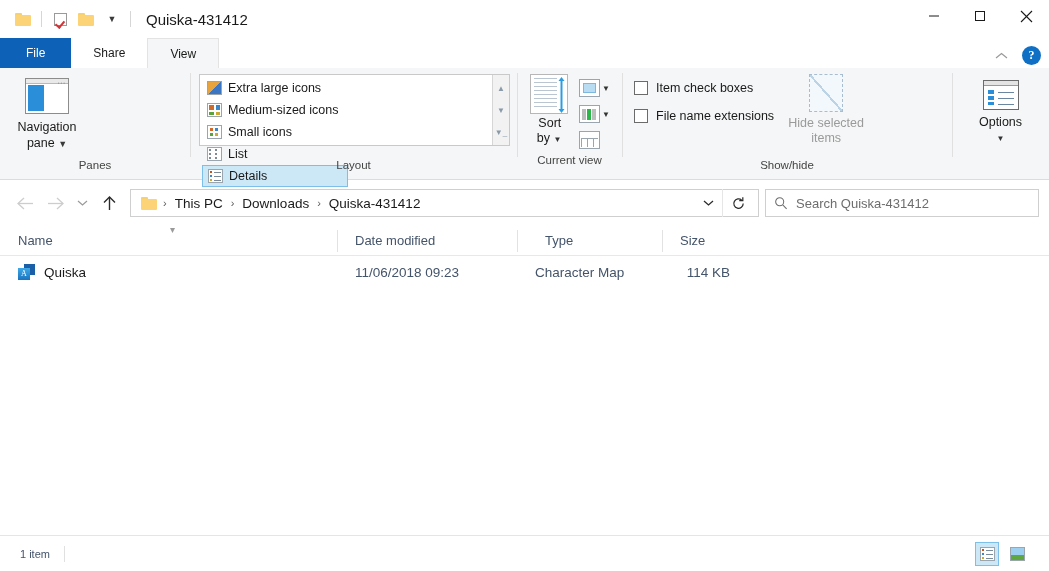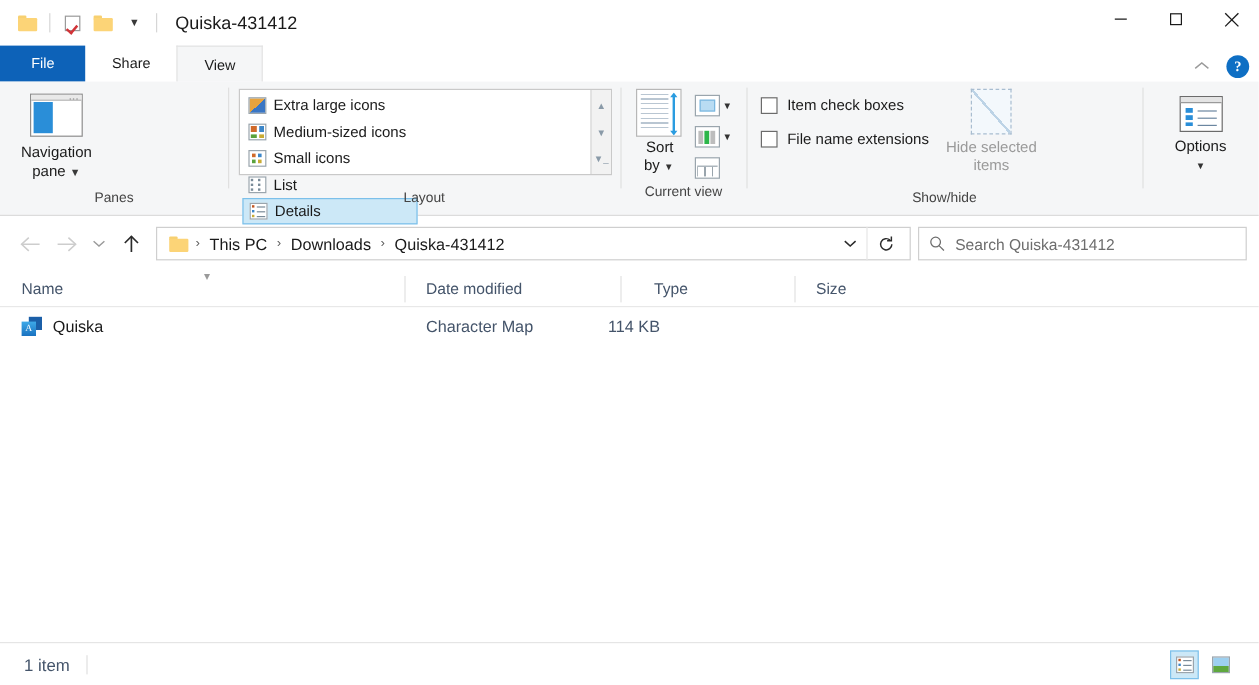--- a/index.html
+++ b/index.html
@@ -244,21 +244,21 @@
   .charmap-ico .bk{ position:absolute; right:0; top:0; width:11px; height:11px; background:#1b5fa8; }
   .charmap-ico .fr{ position:absolute; left:0; bottom:0; width:12px; height:12px;
       background: linear-gradient(#3ea9e8, #1a72c0); }
   .charmap-ico .gl{ position:absolute; left:3px; bottom:2px; font-size:8px; color:#fff; font-family:"Liberation Serif", serif; line-height:9px; }
 
   
   .statusbar{
     height:36px; border-top:1px solid #e5e5e5; display:flex; align-items:center;
     padding:0 8px; background:#fff; flex:none; position:relative;
   }
-  .status-text{ font-size:14px; color:#44546a; padding-left:12px; }
+  .status-text{ font-size:11px; color:#44546a; padding-left:12px; }
   .status-sep{ width:1px; height:16px; background:#e0e0e0; margin-left:14px; }
   .view-toggles{ margin-left:auto; display:flex; gap:6px; align-items:center; padding-right:12px; }
   .vt{ width:24px; height:24px; display:flex; align-items:center; justify-content:center; }
   .vt.sel{ background:#cce8f7; border:1px solid #7cc0ea; }
   .vt .vi{ width:15px; height:14px; }
 </style>
 </head>
 <body>
 
 <div class="window">
@@ -516,20 +516,21 @@
     <div class="filelist">
       <div class="frow">
         <div class="cell name">
           <span class="charmap-ico">
             <span class="bk"></span>
               <span class="fr"></span>
             <span class="gl">A</span>
           </span>
           <span>Quiska</span>
         </div>
+        <div class="cell date">11/06/2018 09:23</div>
         <div class="cell type">Character Map</div>
         <div class="cell size">114 KB</div>
       </div>
     </div>
   </div>
 
   <div class="statusbar">
     <span class="status-text">1 item</span>
     <span class="status-sep"></span>
     <div class="view-toggles">

